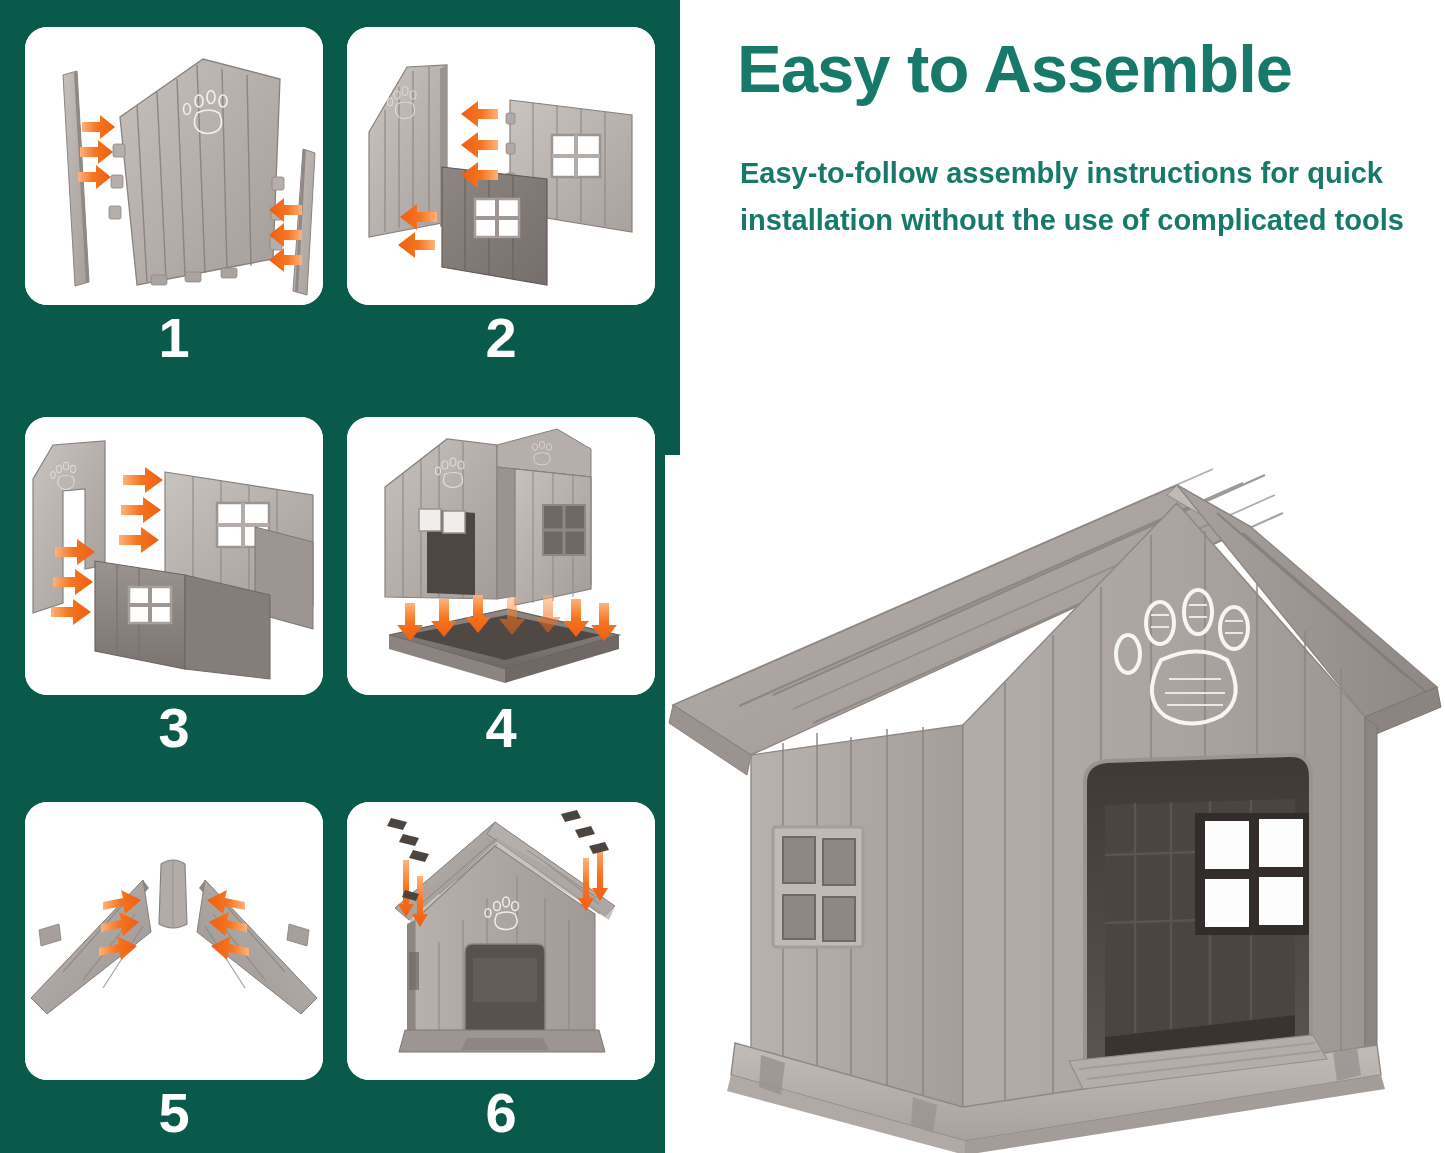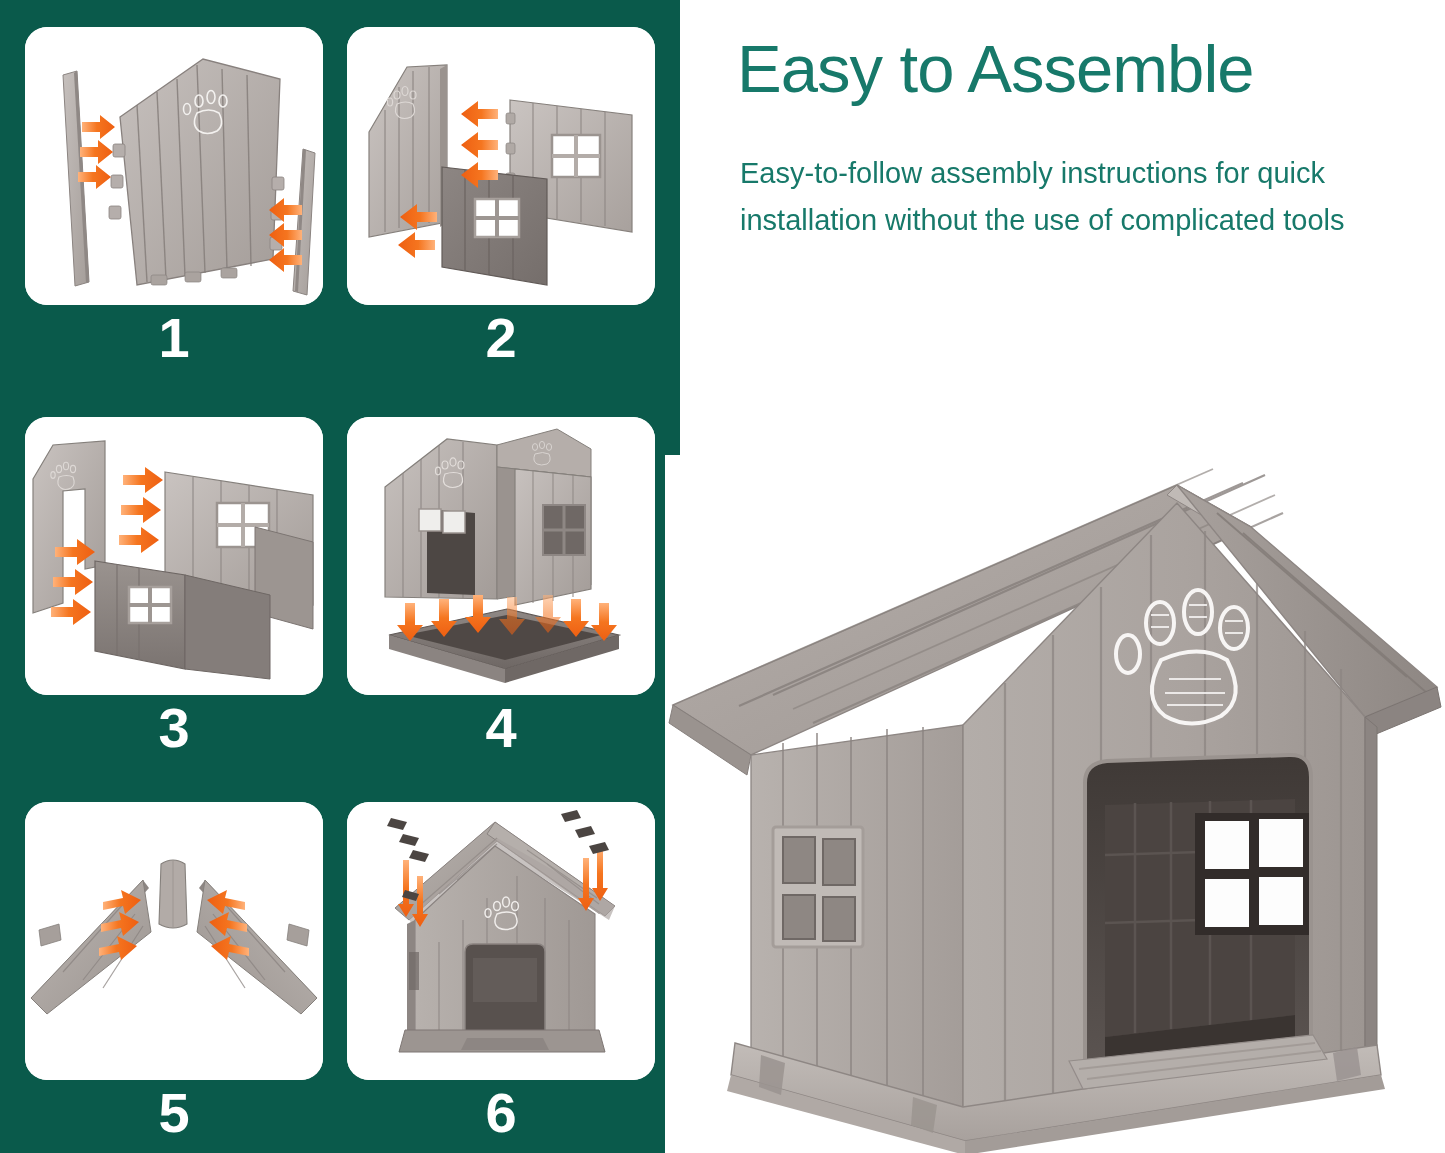--- a/index.html
+++ b/index.html
@@ -55,31 +55,31 @@
 
   .card-svg { display:block; width:100%; height:100%; }
 
   
   .headline {
     position: absolute;
     left: 737px; top: 33px;
     width: 660px;
     color: #17796a;
     font-size: 67px;
-    font-weight: normal;
+    font-weight: bold;
     line-height: 1.08;
     letter-spacing: -1px;
   }
   .subcopy {
     position: absolute;
     left: 740px; top: 150px;
     width: 665px;
     color: #17796a;
     font-size: 29px;
-    font-weight: normal;
+    font-weight: bold;
     line-height: 1.62;
   }
 
   
   .hero {
     position: absolute;
     left: 665px; top: 455px;
     width: 780px; height: 698px;
   }
   .hero svg { display:block; width:100%; height:100%; }

